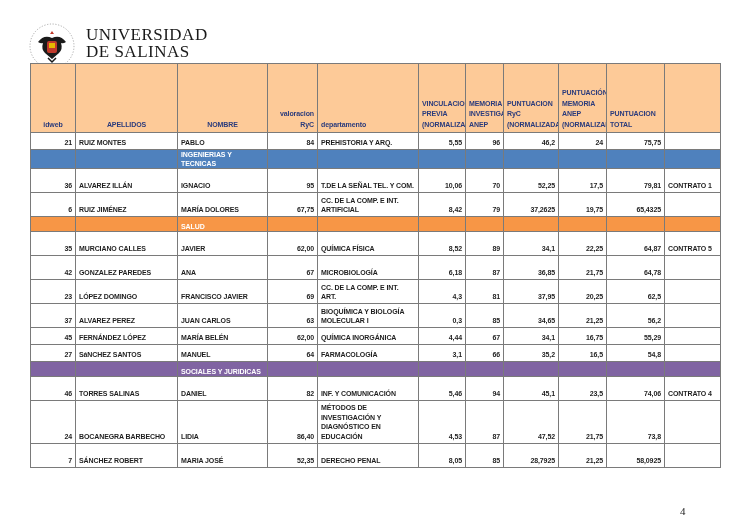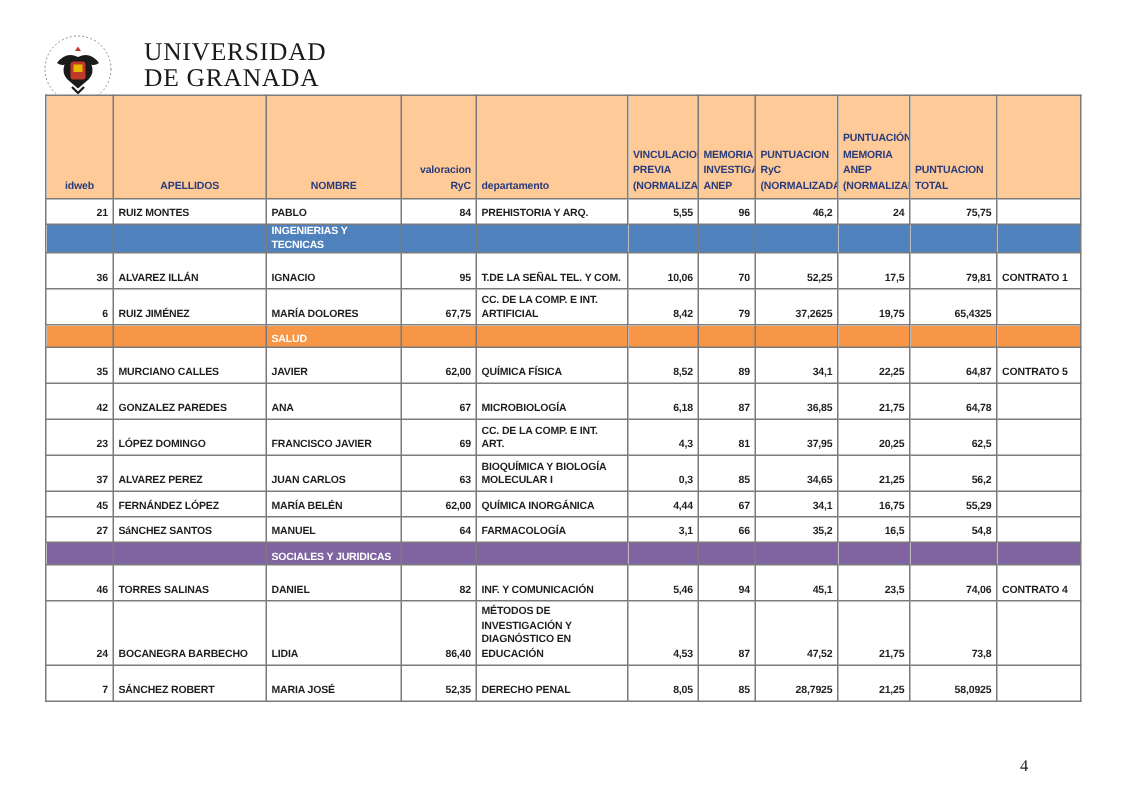--- a/index.html
+++ b/index.html
@@ -1,18 +1,18 @@
 <!DOCTYPE html>
 <html><head>
 <meta charset="utf-8">
 <style>
   html, body { margin:0; padding:0; background:#ffffff; }
   body { width:750px; height:530px; position:relative; overflow:hidden; font-family:"Liberation Sans", sans-serif; }
   .logo { position:absolute; left:28px; top:22px; width:48px; height:48px; }
-  .brand { position:absolute; left:96px; top:26px; font-family:"Liberation Serif", serif; color:#1a1a1a; line-height:17px; }
+  .brand { position:absolute; left:86px; top:26px; font-family:"Liberation Serif", serif; color:#1a1a1a; line-height:17px; }
   .brand .l1 { font-size:17px; letter-spacing:0.5px; }
   .brand .l2 { font-size:17px; letter-spacing:0.5px; }
   table { position:absolute; left:30px; top:63px; border-collapse:collapse; table-layout:fixed; width:690px; font-size:7px; font-weight:bold; color:#1e1e1e; font-family:"Liberation Sans Narrow","Liberation Sans", sans-serif; letter-spacing:-0.1px; }
   td, th { border:1px solid #7a7a7a; padding:0 3px; vertical-align:bottom; overflow:hidden; }
   thead th { background:#fdca98; color:#2a3b7c; font-weight:bold; font-size:7px; line-height:10.5px; padding-bottom:2px; }
   thead tr { height:69px; }
   .num { text-align:right; }
   .ctr { text-align:center; }
   .left { text-align:left; }
   tbody tr.row td { height:14px; line-height:9px; padding-bottom:2px; }
@@ -30,21 +30,21 @@
 <svg class="logo" viewBox="0 0 48 48">
   <circle cx="24" cy="24" r="22" fill="none" stroke="#777" stroke-width="0.6" stroke-dasharray="1.2 1.6"></circle>
   <path d="M24 9 l2 3 h-4z" fill="#c0392b"></path>
   <path d="M10 20 q6-8 14 -4 q8-4 14 4 q-3 2-5 1 q2 6-2 10 l-7 6 l-7-6 q-4-4-2-10 q-2 1-5-1z" fill="#1a1a1a"></path>
   <rect x="19" y="19" width="10" height="12" rx="2" fill="#c0392b"></rect>
   <rect x="21" y="21" width="6" height="5" fill="#e6b800"></rect>
   <path d="M20 36 l4 4 l4-4" stroke="#1a1a1a" stroke-width="1.5" fill="none"></path>
 </svg>
 <div class="brand">
   <div class="l1">UNIVERSIDAD</div>
-  <div class="l2">DE GRANADA</div>
+  <div class="l2">DE SALINAS</div>
 </div>
 
 <table>
   <colgroup>
     <col style="width:45px">
       <col style="width:102px">
       <col style="width:90px">
       <col style="width:50px">
       <col style="width:101px">
     <col style="width:47px">

